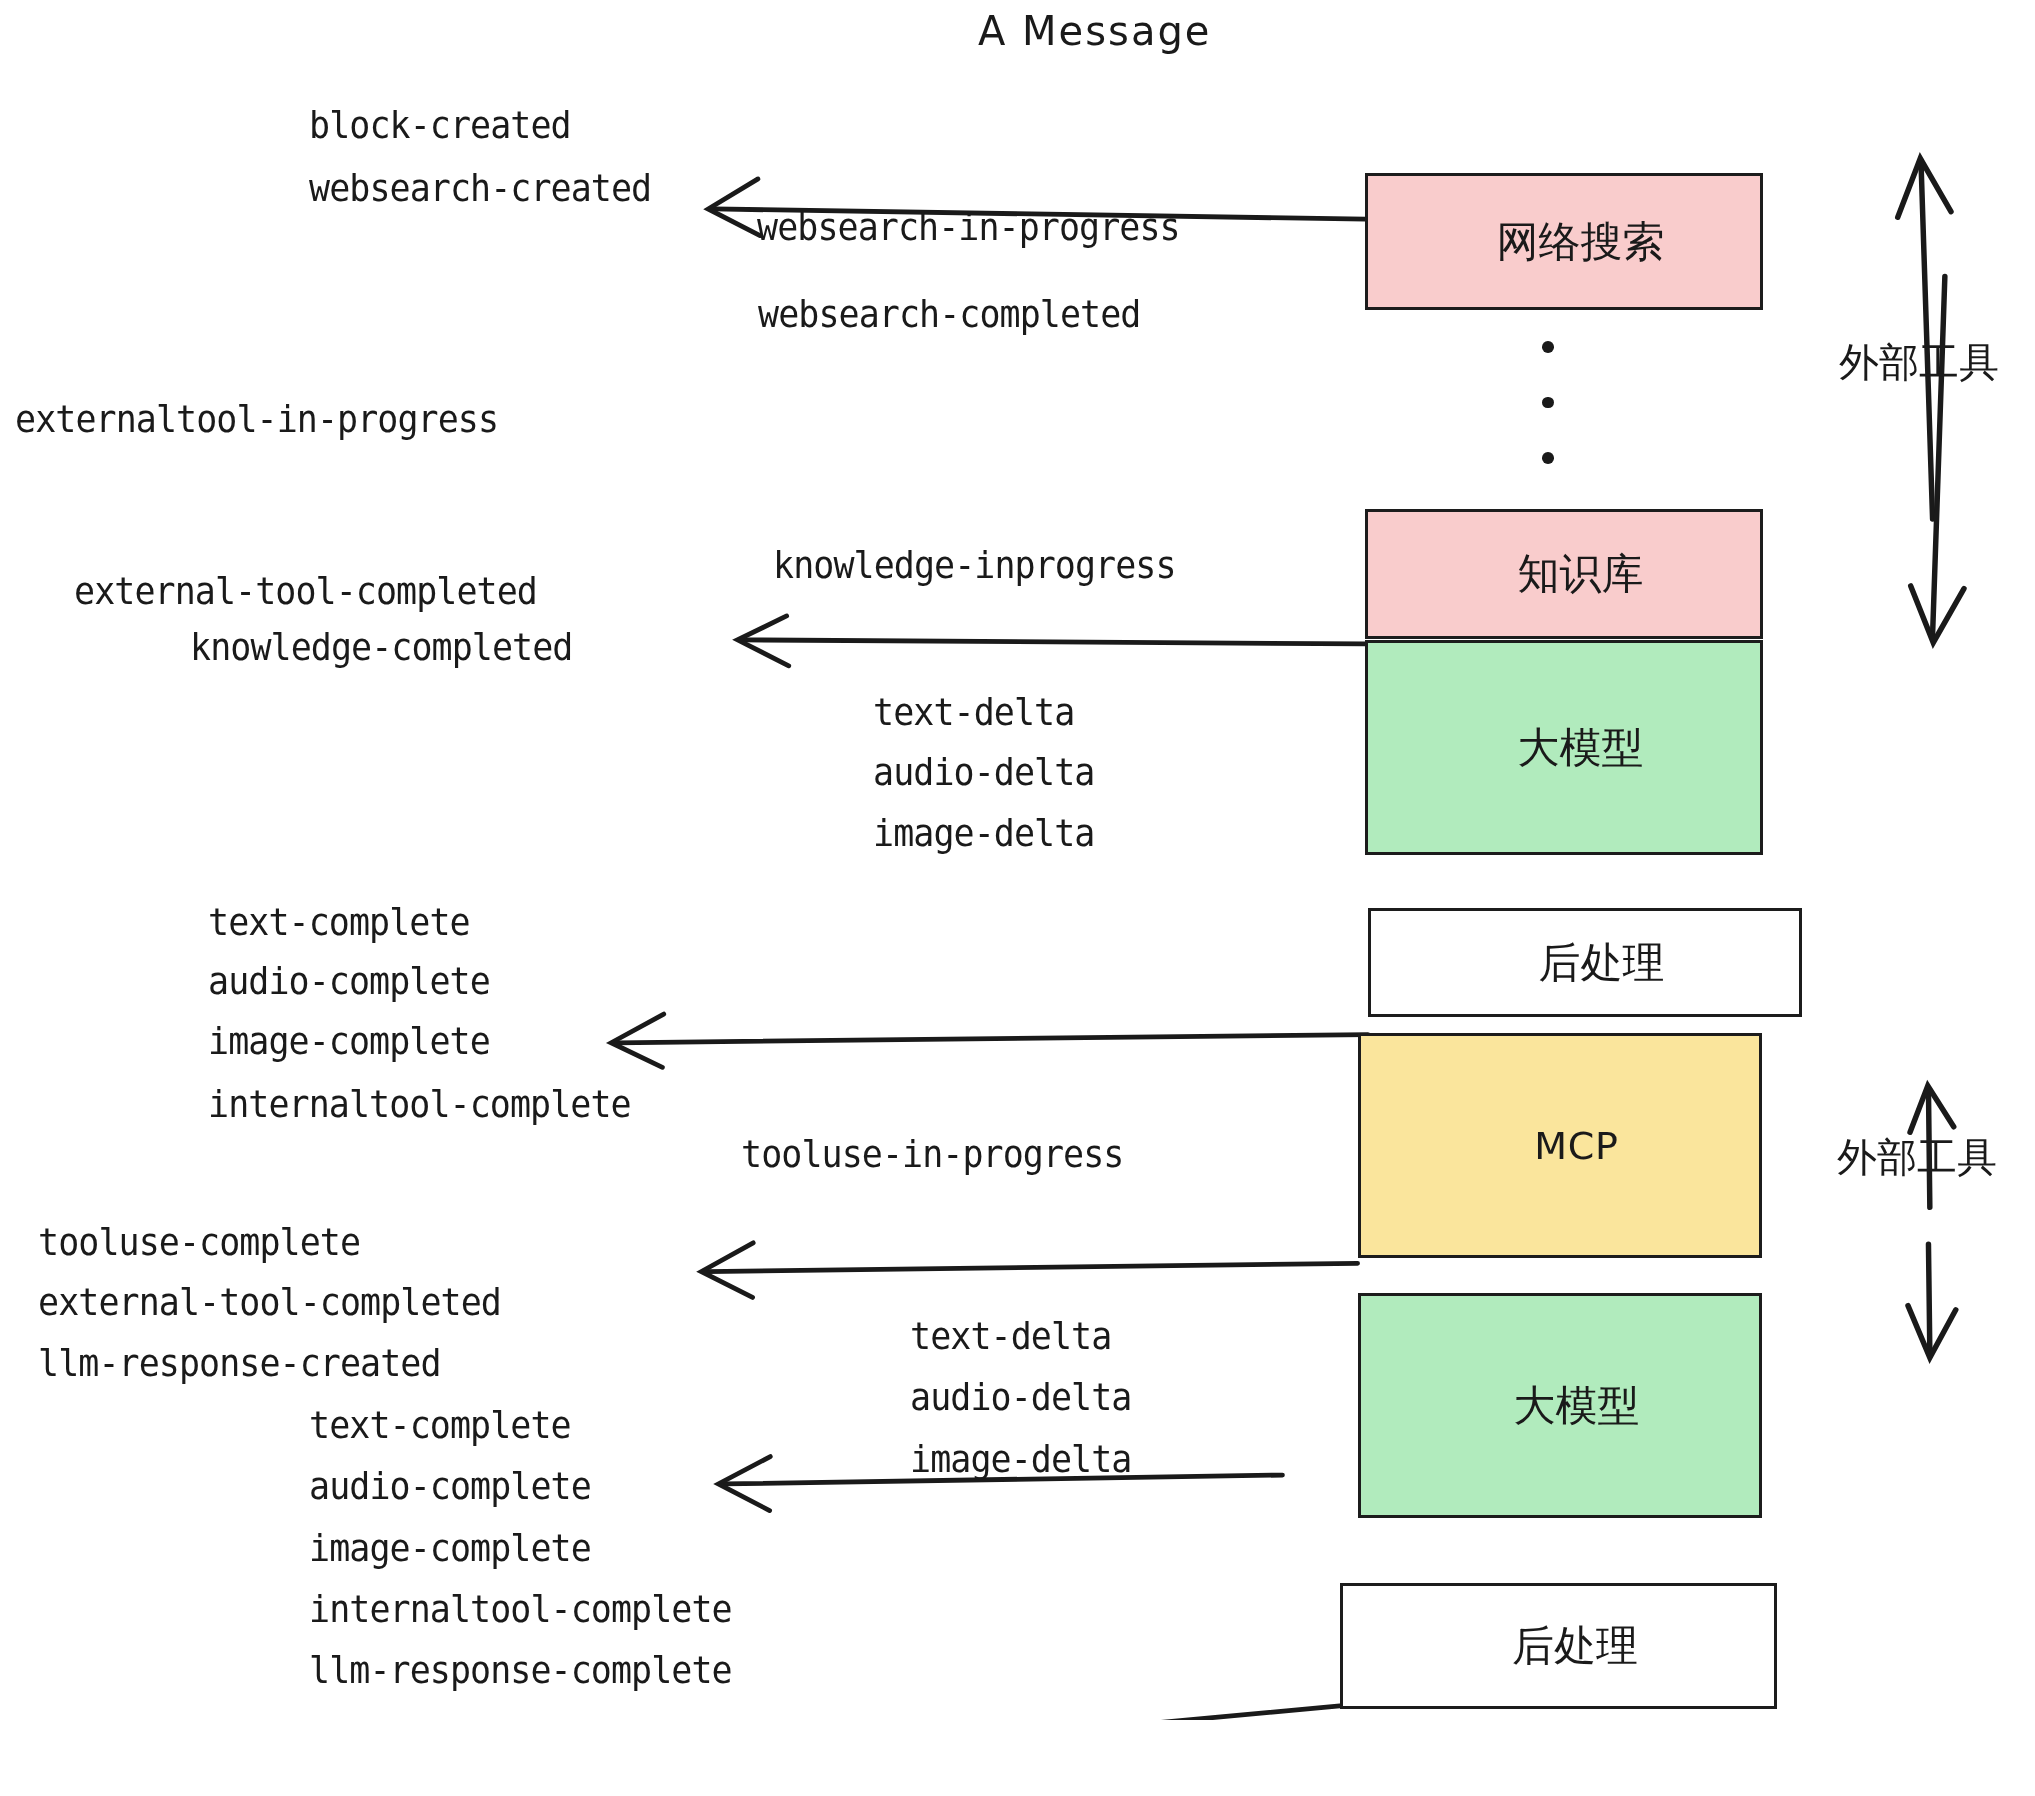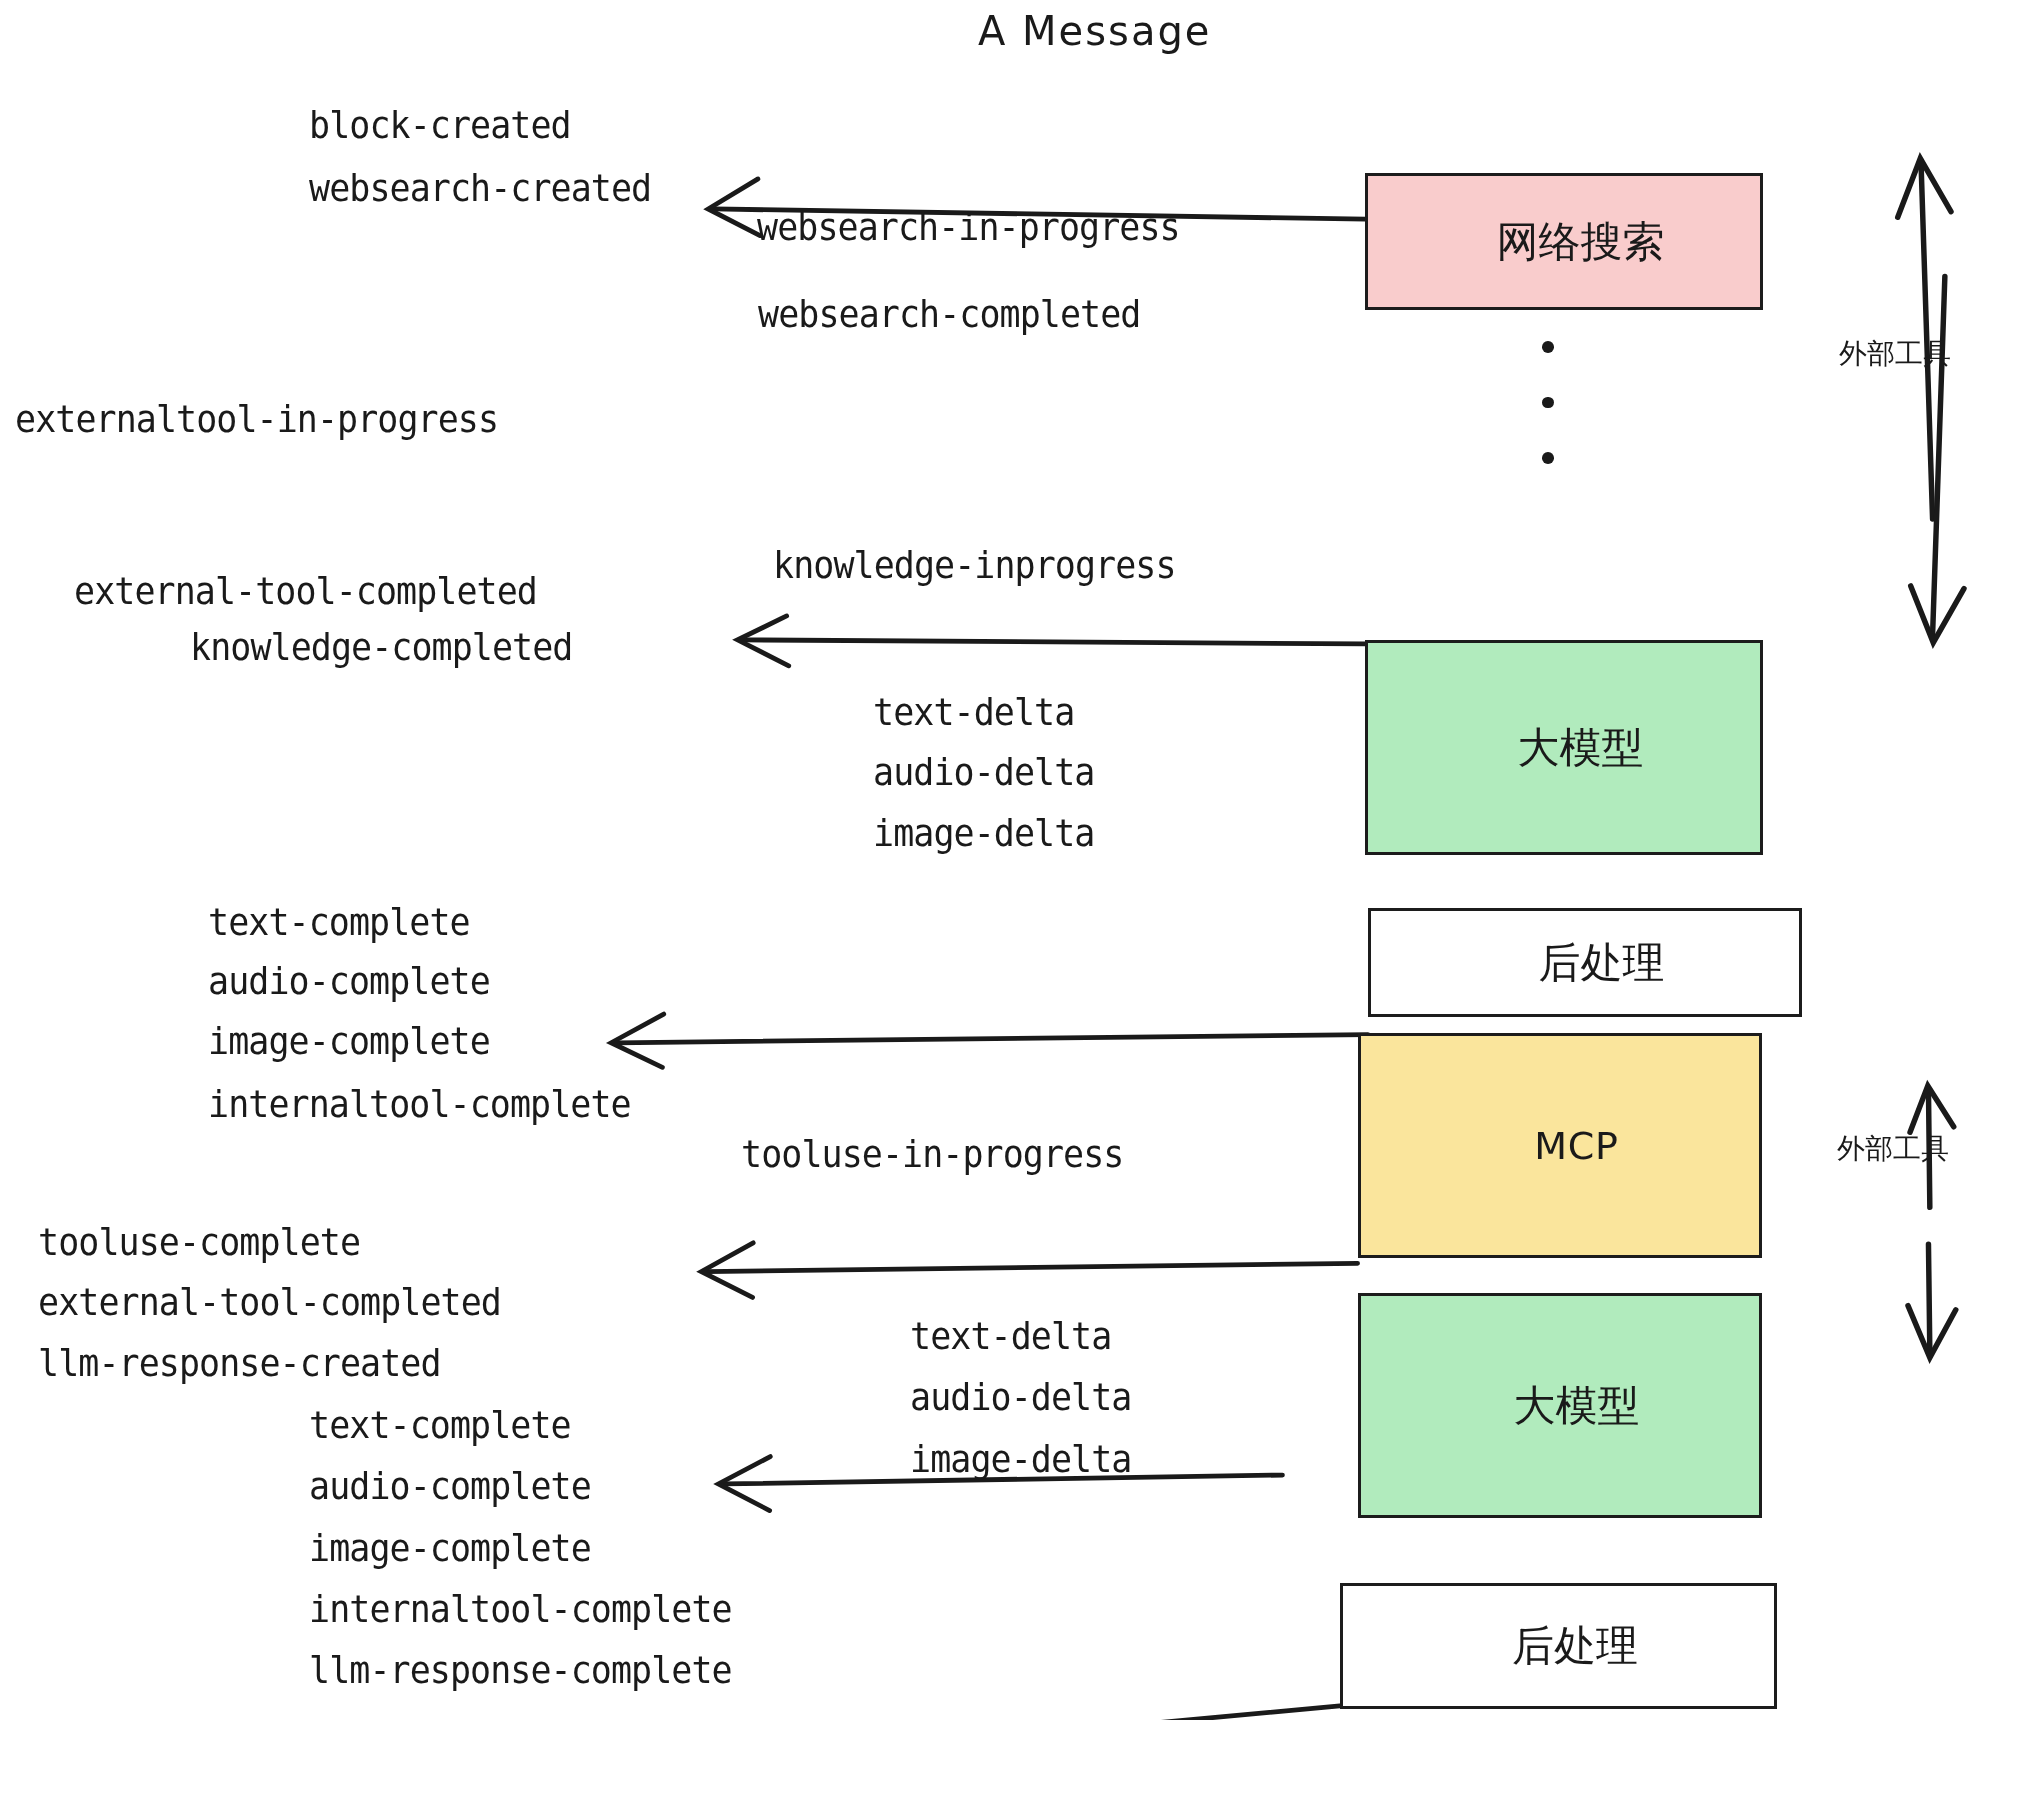--- a/index.html
+++ b/index.html
@@ -59,21 +59,21 @@
     display: block;
     width: 11.6px;
     height: 11.6px;
     border-radius: 50%;
     background: #1a1a1a;
   }
   .side-label {
     position: absolute;
     white-space: nowrap;
     font-family: "DejaVu Sans", "Liberation Sans", sans-serif;
-    font-size: 28px;
+    font-size: 40px;
     color: #1a1a1a;
   }
   svg.overlay {
     position: absolute;
     left: 0;
     top: 0;
     width: 2035px;
     height: 1796px;
     pointer-events: none;
   }
@@ -125,20 +125,23 @@
   <div class="node" style="left:1365px; top:173px; width:398px; height:137px; background:#f9cccc;">
     <span>网络搜索</span>
   </div>
 
   <div class="dots" style="left:1541px; top:341px; width:13.7px; height:123px;">
     <span></span>
       <span></span>
       <span></span>
   </div>
 
+  <div class="node" style="left:1365px; top:509px; width:398px; height:130px; background:#f9cccc;">
+    <span>知识库</span>
+  </div>
 
   <div class="node" style="left:1365px; top:640px; width:398px; height:215px; background:#b1ebbd;">
     <span>大模型</span>
   </div>
 
   <div class="node" style="left:1368px; top:908px; width:434px; height:109px; background:#ffffff;">
     <span>后处理</span>
   </div>
 
   <div class="node mcp-label" style="left:1358px; top:1033px; width:404px; height:225px; background:#fae59c;">

